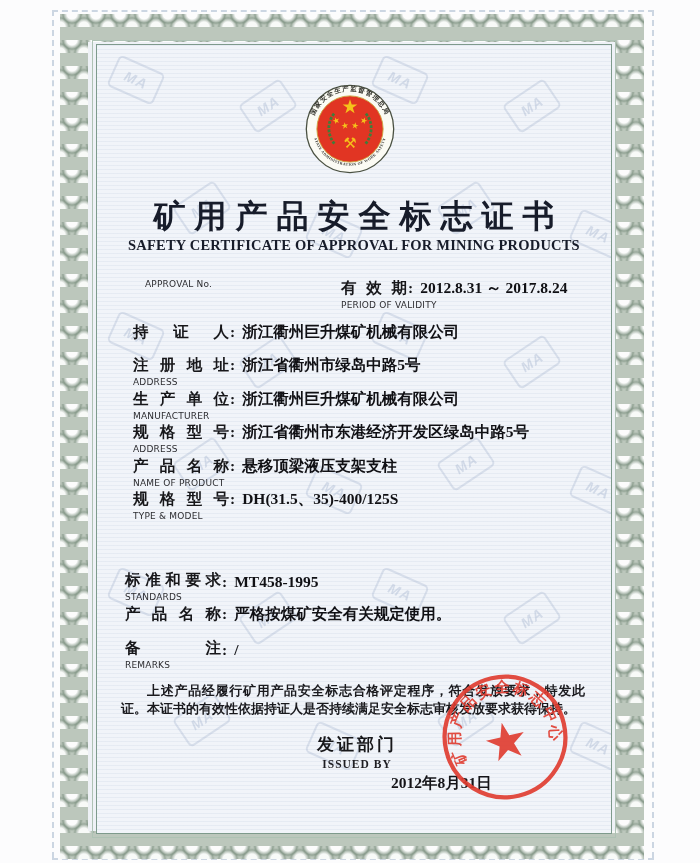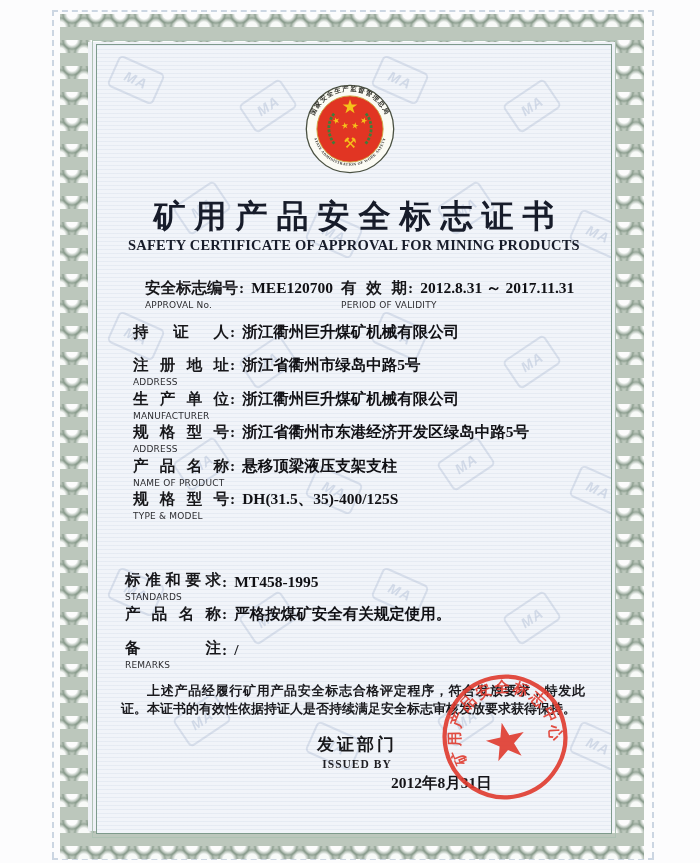--- a/index.html
+++ b/index.html
@@ -165,28 +165,25 @@
           <textPath href="#embBot" startOffset="50%" text-anchor="middle">STATE ADMINISTRATION OF WORK SAFETY</textPath>
         </text>
       </svg>
     </div>
 
     <div class="title">矿用产品安全标志证书</div>
     <div class="subtitle">SAFETY CERTIFICATE OF APPROVAL FOR MINING PRODUCTS</div>
 
     <div class="row1">
       <div class="grp num">
-        <div class="mainline">
-          <span class="colon">安全标志编号</span><span class="v">MEE120700</span>
-        </div>
         <div class="cap">APPROVAL No.</div>
       </div>
       <div class="grp val">
         <div class="mainline">
-          <span class="colon"><span class="jl w66">有效期</span></span><span class="v">2012.8.31 ～ 2017.11.31</span>
+          <span class="colon"><span class="jl w66">有效期</span></span><span class="v">2012.8.31 ～ 2017.8.24</span>
         </div>
         <div class="cap">PERIOD OF VALIDITY</div>
       </div>
     </div>
 
     <div class="rows">
       <div class="frow">
         <div class="mainline"><span class="colon"><span class="jl w96">持证人</span></span><span class="v">浙江衢州巨升煤矿机械有限公司</span></div>
       </div>
       <div class="frow">

